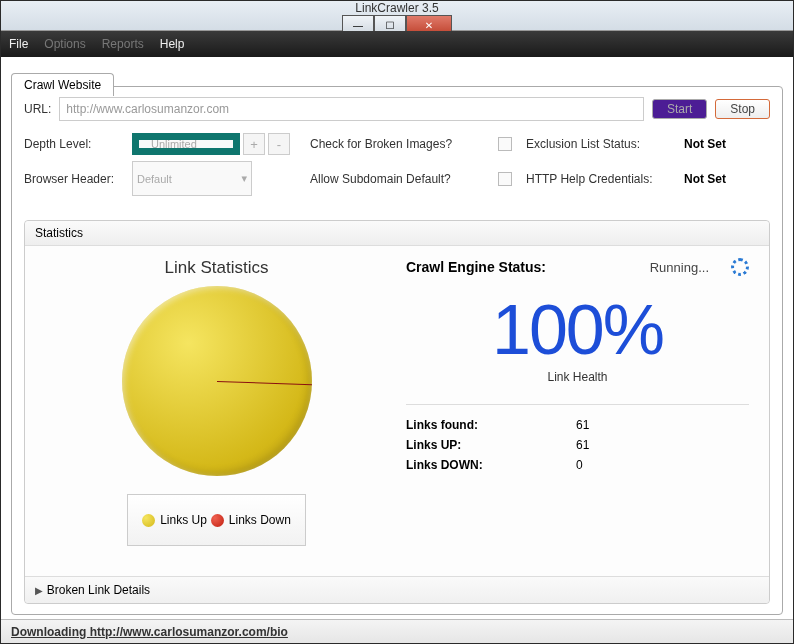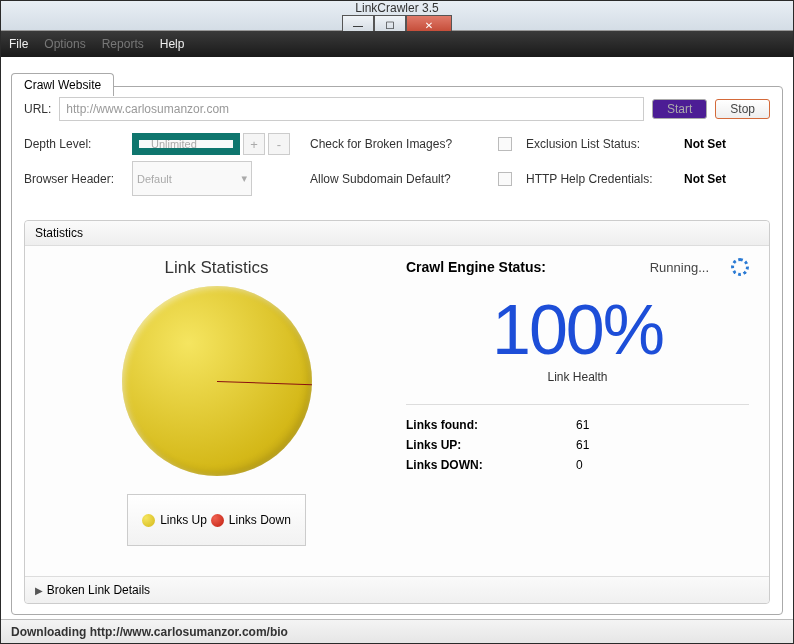--- a/index.html
+++ b/index.html
@@ -52,21 +52,21 @@
 .engine-label { font-weight: bold; font-size: 14px; }
 .engine-status { font-size: 13px; color: #444; margin-left:auto; margin-right:8px; }
 .spinner { width: 18px; height: 18px; border: 3px dotted #2a7ad4; border-radius: 50%; }
 .big-pct { font-size: 70px; font-weight: 300; color: #1d4ed8; text-align: center; margin: 6px 0 0 0; letter-spacing: -2px; }
 .health-label { text-align: center; font-size: 12px; color: #333; margin-bottom: 14px; }
 .hr { border-top: 1px solid #ddd; margin: 6px 0 10px 0; }
 .stat-row { display: flex; font-size: 12px; margin: 3px 0; }
 .stat-row .k { width: 170px; font-weight: bold; }
 .broken-row { border-top: 1px solid #ddd; padding: 6px 10px; font-size: 12px; display: flex; align-items: center; gap: 4px; cursor: pointer; background:linear-gradient(#fafafa,#f0f0f0); border-radius:0 0 4px 4px; }
 .carety { display:inline-block; transform: rotate(0deg); font-size:10px; color:#555; }
-.statusbar { height: 24px; border-top: 1px solid #bbb; background: linear-gradient(#f4f4f4,#e6e6e6); display: flex; align-items: center; padding: 0 10px; font-size: 12px; font-weight: bold; color: #333; }
+.statusbar { height: 24px; border-top: 1px solid #bbb; background: linear-gradient(#f4f4f4,#e6e6e6); display: flex; align-items: center; padding: 0 10px; font-size: 12px; font-weight: bold; color: #333; text-decoration: underline; }
 </style>
 </head>
 <body>
 
 <div class="window">
   <div class="titlebar">
     <svg class="titlebar-icon" viewBox="0 0 16 16">
         <circle cx="8" cy="8" r="6" fill="#4a90d4"></circle>
         <circle cx="8" cy="8" r="3" fill="#fff"></circle>
       </svg>

